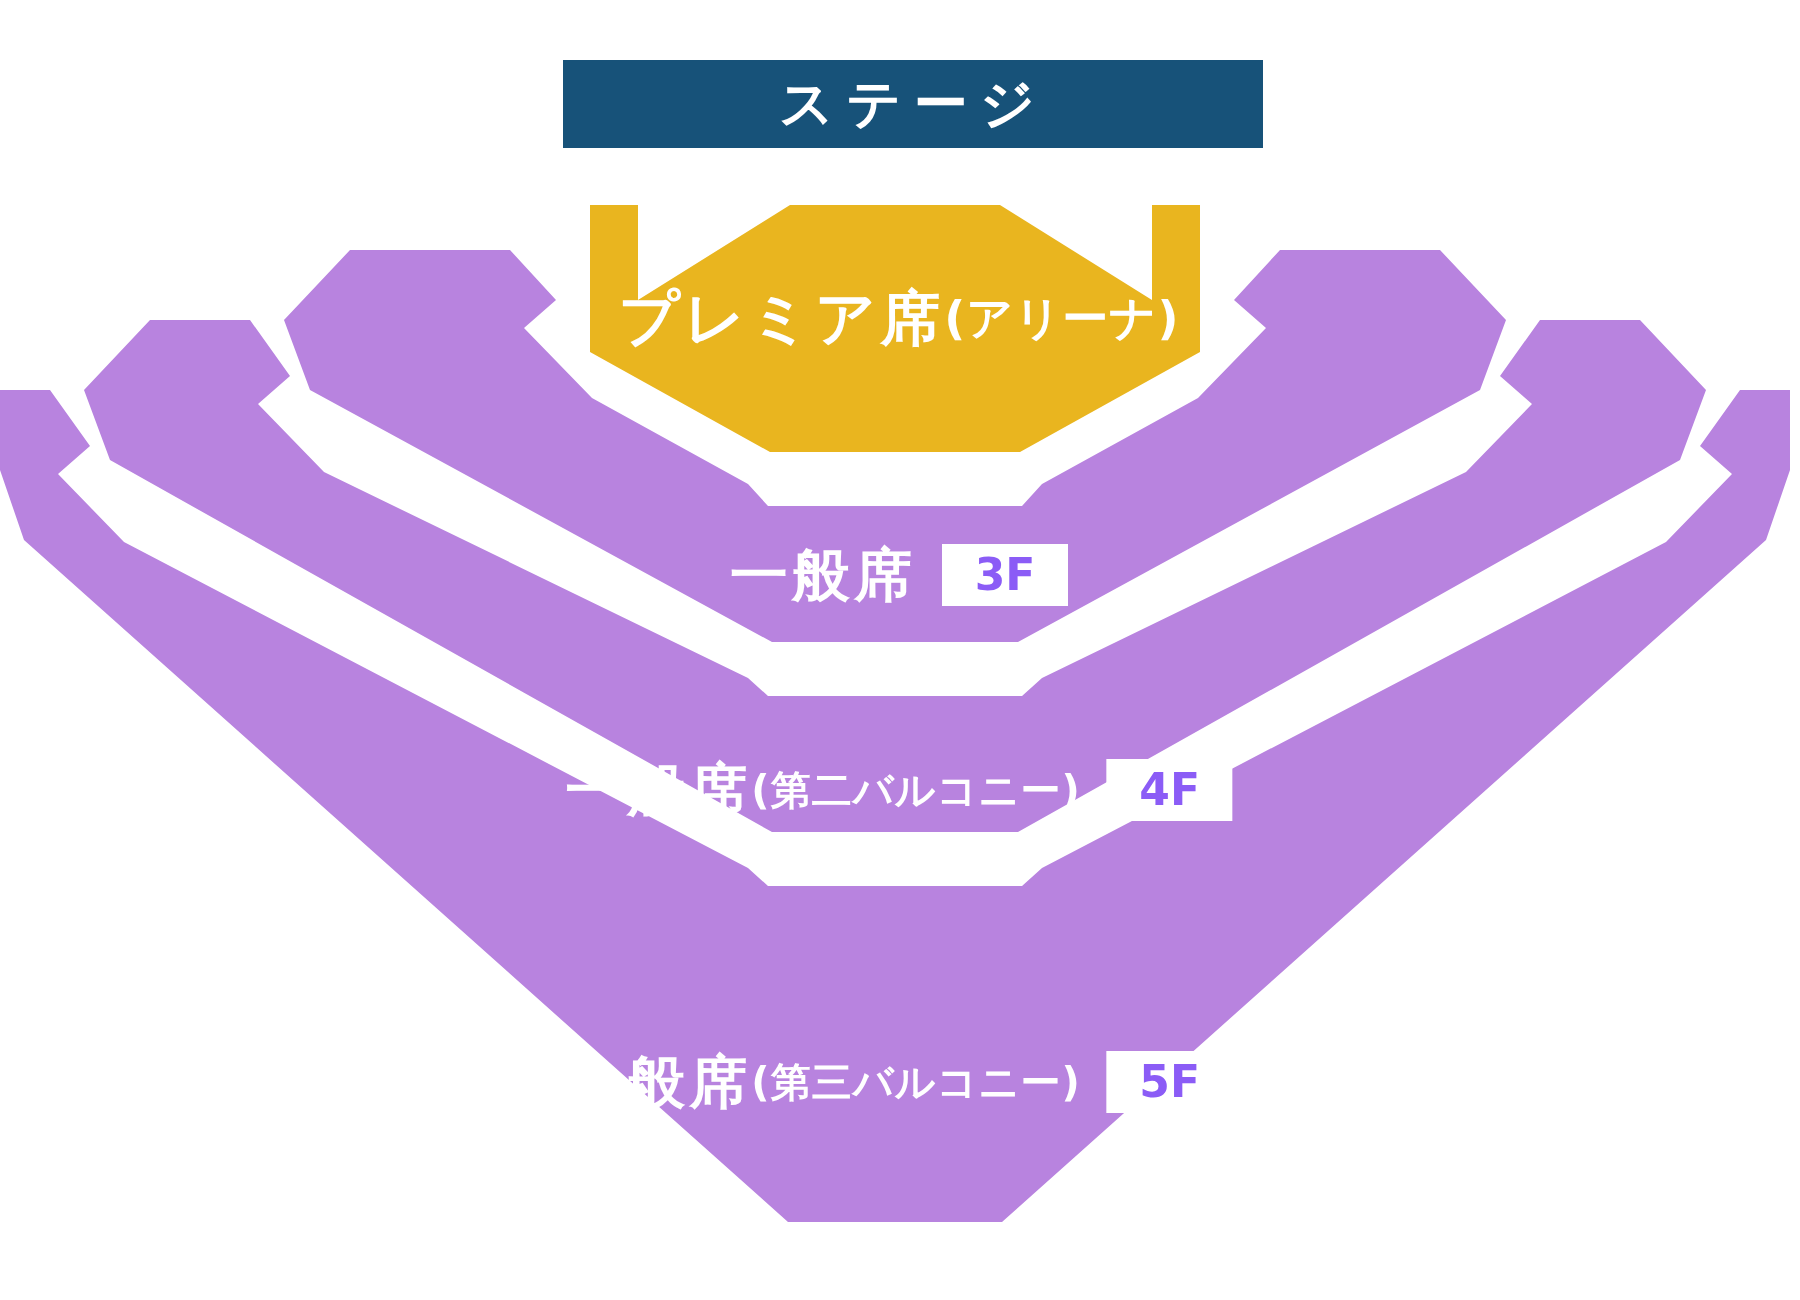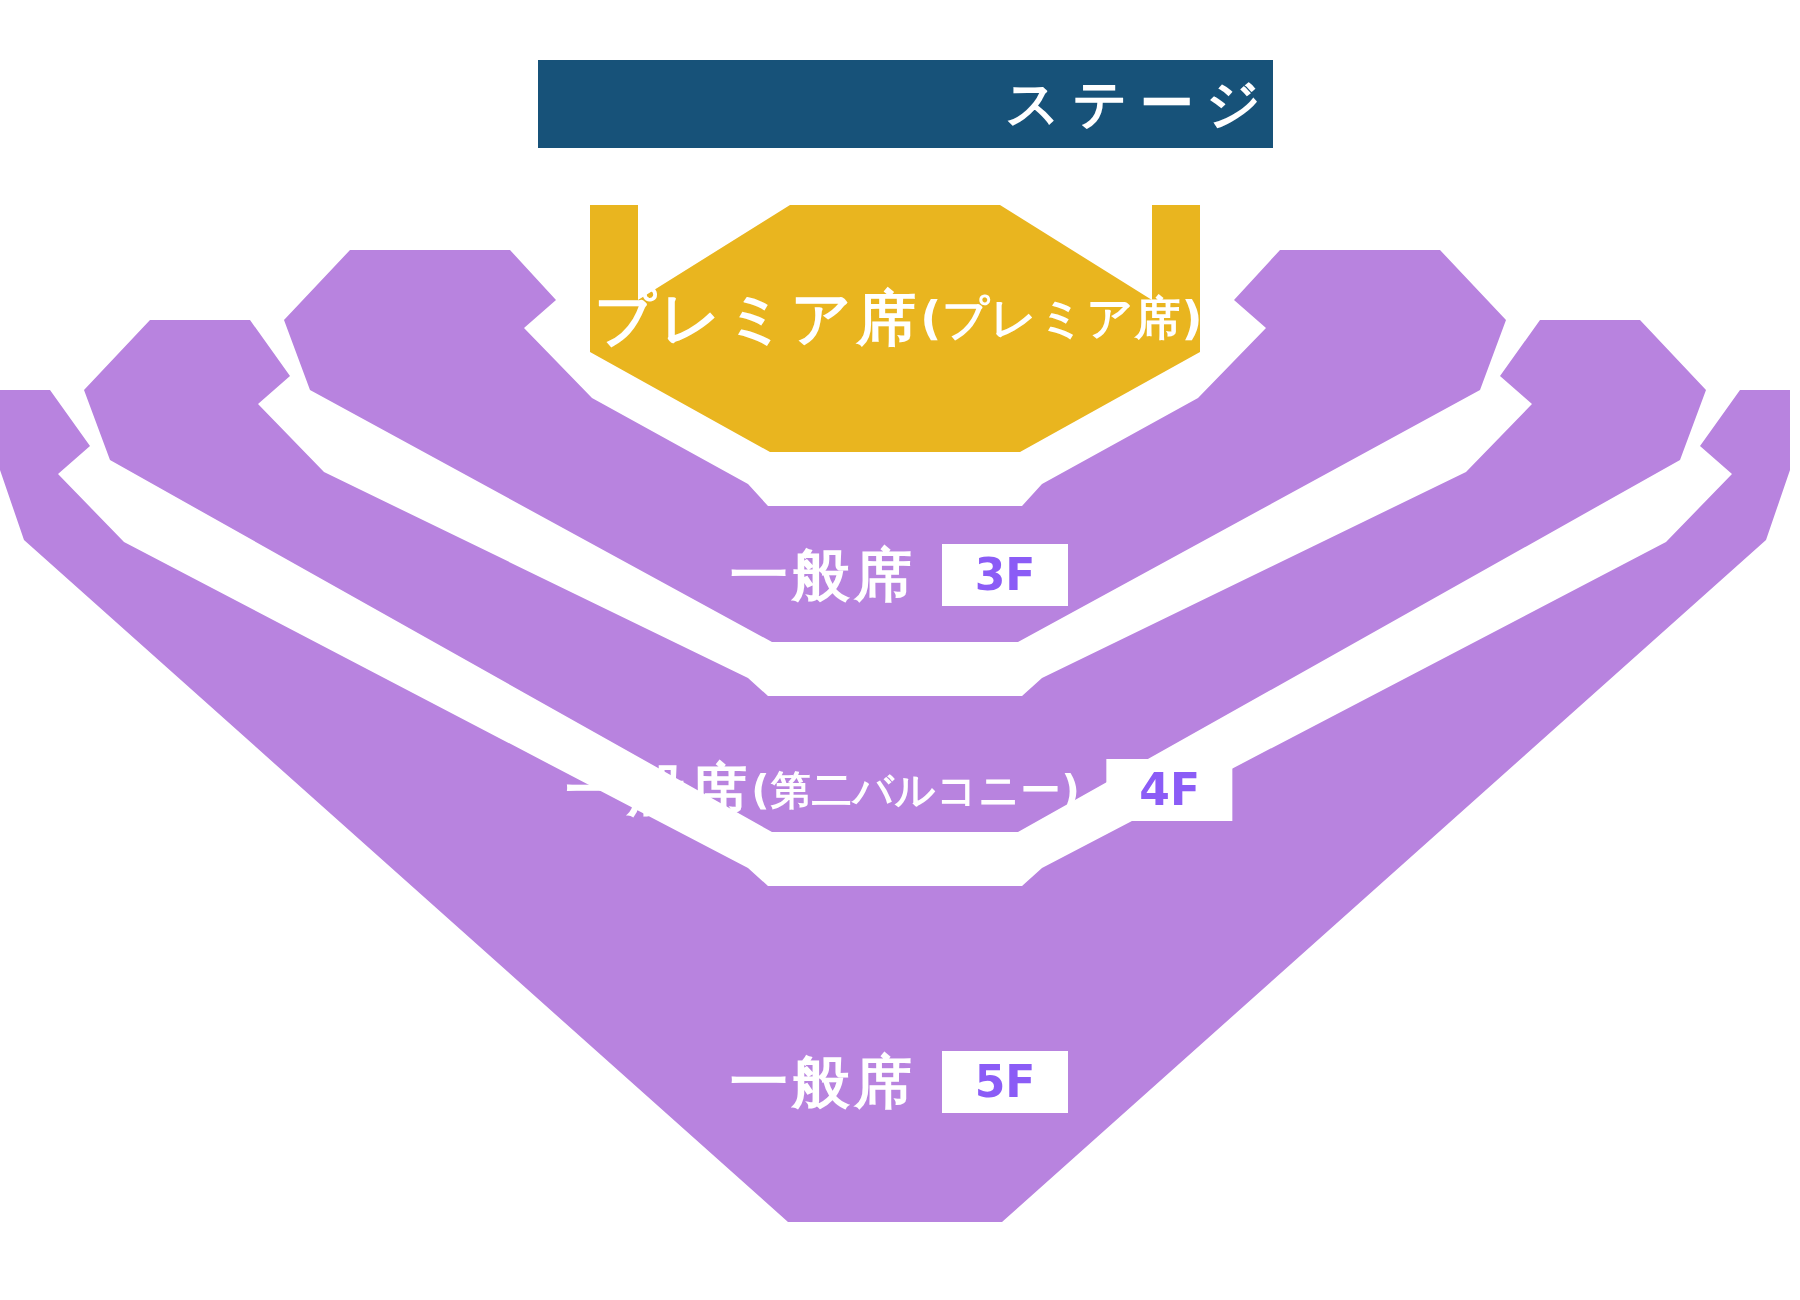--- a/index.html
+++ b/index.html
@@ -6,23 +6,23 @@
   body{
     width:1800px;height:1300px;
     background:#ffffff;
     position:relative;
     overflow:hidden;
     font-family:"DejaVu Sans","Liberation Sans",sans-serif;
   }
   #seatmap-svg{position:absolute;left:0;top:0;}
   .overlay{position:absolute;left:4px;top:0;width:1800px;height:1300px;pointer-events:none;}
   .stage-banner{
-    position:absolute;left:538px;top:60px;width:700px;height:88px;
+    position:absolute;left:563px;top:60px;width:700px;height:88px;
     background:#175279;
-    display:flex;align-items:center;justify-content:flex-end;padding-left:35px;
+    display:flex;align-items:center;justify-content:center;
   }
   .stage-banner .stage-label{
     color:#ffffff;font-size:54px;font-weight:800;letter-spacing:12px;line-height:1;
   }
   .section-label-row{
     position:absolute;left:895px;transform:translate(-50%,-50%);
     display:flex;align-items:center;white-space:nowrap;
   }
   .row-premium{top:318px;}
   .row-3f{top:575px;}
@@ -59,32 +59,33 @@
 </svg>
 
 <div class="stage-banner">
   <span class="stage-label">ステージ</span>
 </div>
 
 <div class="overlay">
 
   <div class="section-label-row row-premium">
     <span class="label-main">プレミア席</span>
-      <span class="label-sub">(プレミア席)</span>
+      <span class="label-sub">(アリーナ)</span>
   </div>
 
   <div class="section-label-row row-3f">
     <span class="label-main">一般席</span>
     <span class="floor-badge">3F</span>
   </div>
 
   <div class="section-label-row row-4f">
     <span class="label-main">一般席</span>
       <span class="label-sub">(第二バルコニー)</span>
     <span class="floor-badge">4F</span>
   </div>
 
   <div class="section-label-row row-5f">
     <span class="label-main">一般席</span>
+      <span class="label-sub">(第三バルコニー)</span>
     <span class="floor-badge">5F</span>
   </div>
 
 </div>
 
 </body></html>

